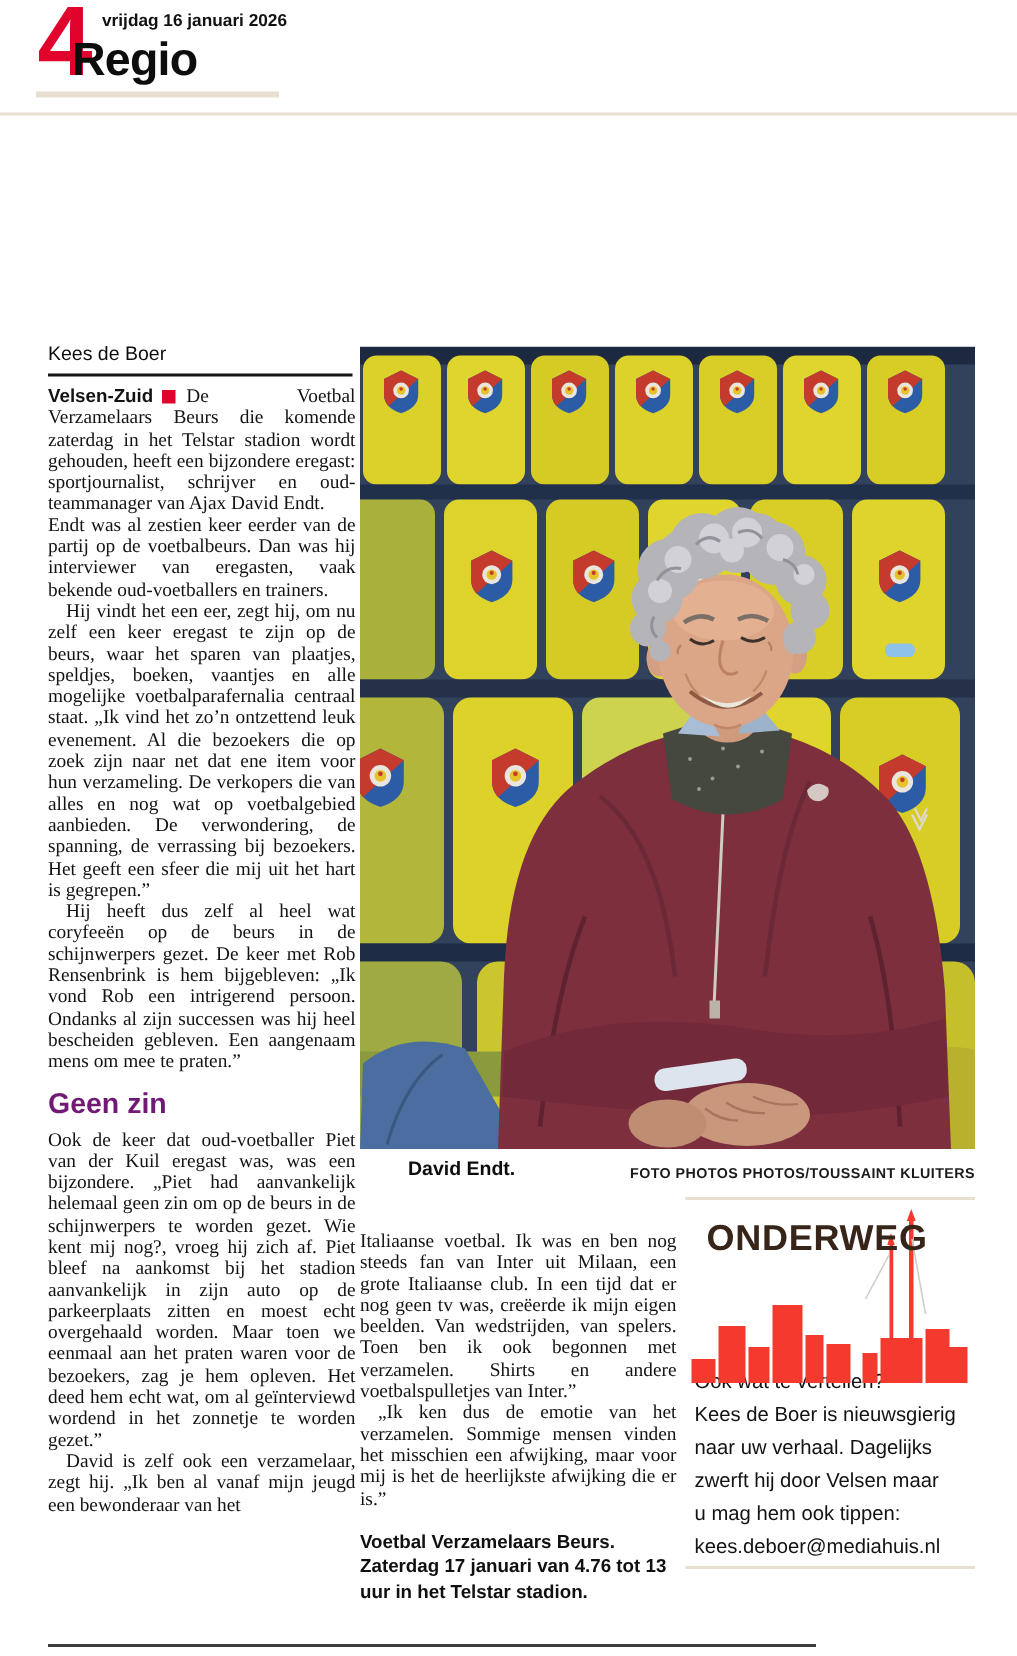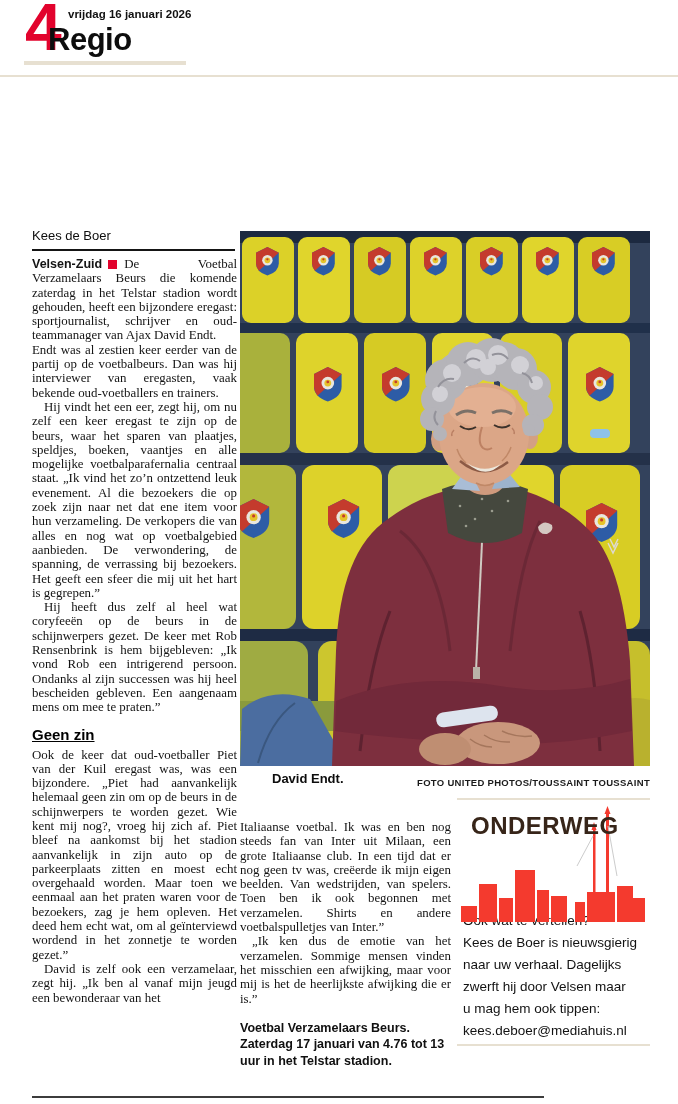--- a/index.html
+++ b/index.html
@@ -26,22 +26,22 @@
 
   
   .col1{position:absolute;left:32px;top:257px;width:205px;}
   .col2{position:absolute;left:240px;top:820px;width:211px;}
   .body-p{margin:0;text-align:justify;font-family:"Liberation Serif",serif;
           font-size:12.9px;line-height:14.3px;color:#131313;}
   .indent{text-indent:12px;}
   .loc-tag{font-family:"Liberation Sans",sans-serif;font-weight:bold;font-size:12.5px;}
   .redsq{display:inline-block;width:9px;height:9px;background:#e2032d;margin:0 7px 1px 6px;
          vertical-align:middle;}
-  .subhead{font-size:15px;font-weight:bold;color:#000000;margin:11px 0 5px 0;
-           font-family:"Liberation Sans",sans-serif;text-decoration:underline;}
+  .subhead{font-size:19px;font-weight:bold;color:#701a75;margin:11px 0 5px 0;
+           font-family:"Liberation Sans",sans-serif;}
   .event-note{margin-top:14px;font-family:"Liberation Sans",sans-serif;font-weight:600;
               font-size:12.5px;line-height:16.5px;color:#101010;}
 
   
   .photo{position:absolute;left:240px;top:231px;width:410px;height:535px;overflow:hidden;}
   .caption{position:absolute;left:240px;top:771px;font-size:13px;font-weight:bold;color:#0d0d0d;padding-left:32px;}
   .credit{position:absolute;left:350px;top:777px;width:300px;text-align:right;
           font-size:9.5px;font-weight:bold;letter-spacing:0.3px;color:#1a1a1a;}
 
   
@@ -208,21 +208,21 @@
         <circle cx="280" cy="134" r="9"></circle>
           <circle cx="296" cy="152" r="7"></circle>
           <circle cx="200" cy="163" r="8"></circle>
         <circle cx="248" cy="136" r="8"></circle>
       </g>
       <path d="M198,156 q6,-10 16,-8 M224,132 q8,-8 16,-2 M252,124 q10,-4 16,4 M282,142 q8,2 10,10 M196,180 q-4,8 2,14" stroke="#93929a" stroke-width="2" fill="none"></path>
     </svg>
   </div>
 
   <div class="caption">David Endt.</div>
-  <div class="credit">FOTO UNITED PHOTOS/TOUSSAINT TOUSSAINT</div>
+  <div class="credit">FOTO PHOTOS PHOTOS/TOUSSAINT KLUITERS</div>
 
   <div class="col2">
     <p class="body-p">Italiaanse voetbal. Ik was en ben nog steeds fan van Inter uit Milaan, een grote Italiaanse club. In een tijd dat er nog geen tv was, creëerde ik mijn eigen beelden. Van wedstrijden, van spelers. Toen ben ik ook begonnen met verzamelen. Shirts en andere voetbalspulletjes van Inter.”</p>
     <p class="body-p indent">„Ik ken dus de emotie van het verzamelen. Sommige mensen vinden het misschien een afwijking, maar voor mij is het de heerlijkste afwijking die er is.”</p>
     <div class="event-note">Voetbal Verzamelaars Beurs. Zaterdag 17 januari van 4.76 tot 13 uur in het Telstar stadion.</div>
   </div>
 
   <div class="onderweg">
     <div class="ow-rule-top"></div>
     <div class="ow-title">ONDERWEG</div>

